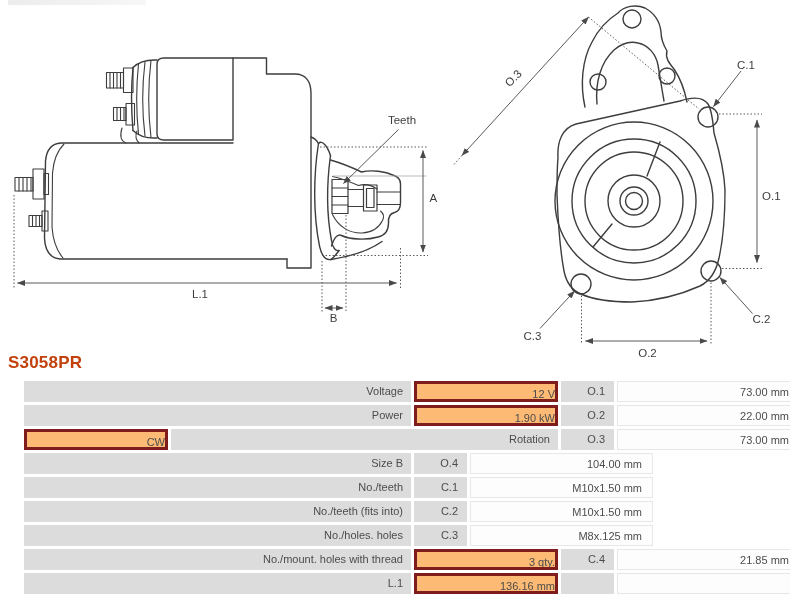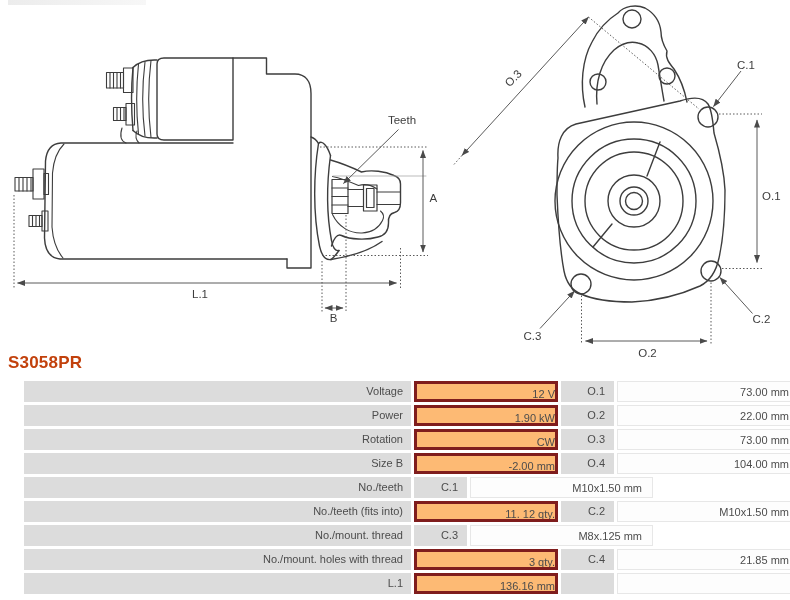--- a/index.html
+++ b/index.html
@@ -176,44 +176,42 @@
         <div class="cell c3">O.1</div>
         <div class="cell c4">73.00 mm</div>
       </div>
       <div class="trow">
         <div class="cell c1">Power</div>
         <div class="cell c2">1.90 kW</div>
         <div class="cell c3">O.2</div>
         <div class="cell c4">22.00 mm</div>
       </div>
       <div class="trow">
+        <div class="cell c2">CW</div>
         <div class="cell c1">Rotation</div>
-        <div class="cell c2">CW</div>
         <div class="cell c3">O.3</div>
         <div class="cell c4">73.00 mm</div>
       </div>
       <div class="trow">
         <div class="cell c1">Size B</div>
-        <div class="cell c2">-2.00 mm</div>
         <div class="cell c3">O.4</div>
         <div class="cell c4">104.00 mm</div>
       </div>
       <div class="trow">
         <div class="cell c1">No./teeth</div>
         <div class="cell c3">C.1</div>
         <div class="cell c4">M10x1.50 mm</div>
       </div>
       <div class="trow">
         <div class="cell c1">No./teeth (fits into)</div>
-        <div class="cell c2">11. 12 qty.</div>
         <div class="cell c3">C.2</div>
         <div class="cell c4">M10x1.50 mm</div>
       </div>
       <div class="trow">
-        <div class="cell c1">No./mount. thread</div>
+        <div class="cell c1">No./holes. holes</div>
         <div class="cell c3">C.3</div>
         <div class="cell c4">M8x.125 mm</div>
       </div>
       <div class="trow">
         <div class="cell c1">No./mount. holes with thread</div>
         <div class="cell c2">3 qty.</div>
         <div class="cell c3">C.4</div>
         <div class="cell c4">21.85 mm</div>
       </div>
       <div class="trow">

